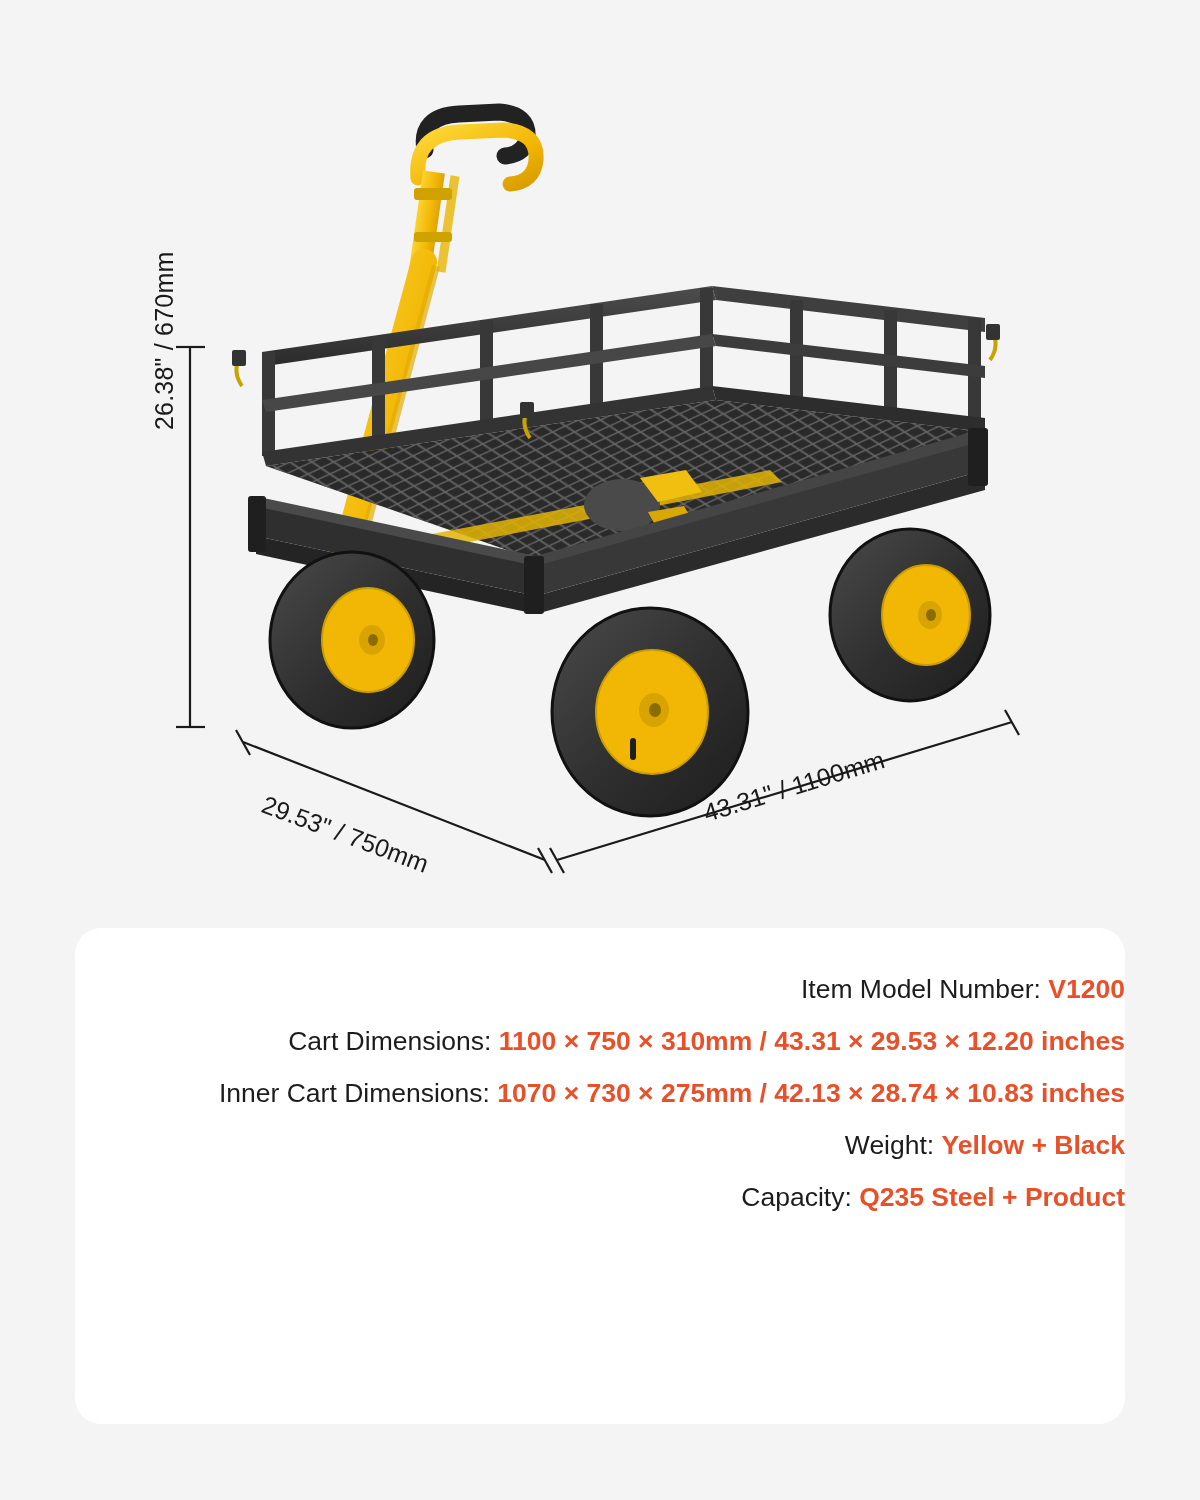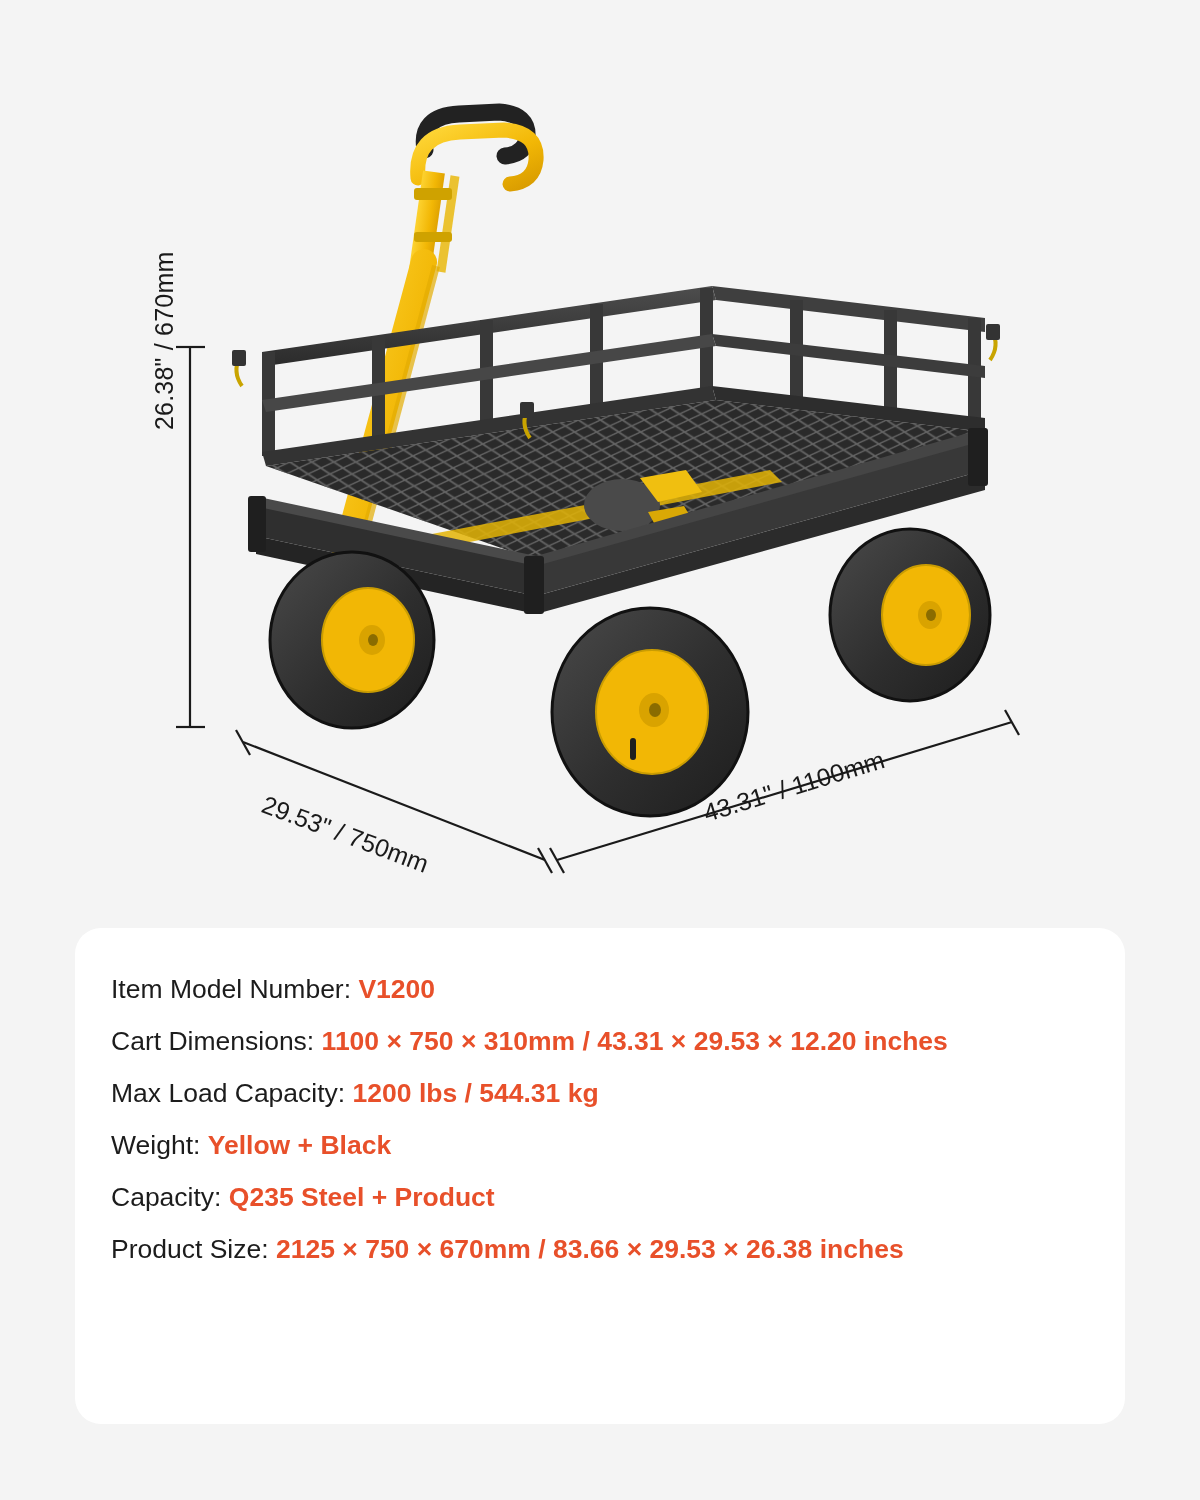--- a/index.html
+++ b/index.html
@@ -56,20 +56,21 @@
   #spec-card {
     position: absolute;
     left: 75px;
     top: 928px;
     width: 1050px;
     height: 496px;
     background: #ffffff;
     border-radius: 26px;
     box-sizing: border-box;
     padding: 48px 0 0 36px;
+    text-align: right;
   }
   .spec-row {
     font-size: 26.5px;
     line-height: 1.0;
     color: #1c1c1c;
     margin-bottom: 25.5px;
     white-space: nowrap;
   }
   .spec-label { color: #1c1c1c; }
   .spec-value { color: #e8502a; font-weight: 700; }
@@ -236,34 +237,30 @@
   <div class="spec-row">
     <span class="spec-label">Item Model Number:</span>
     <span class="spec-value">V1200</span>
   </div>
 
   <div class="spec-row">
     <span class="spec-label">Cart Dimensions:</span>
     <span class="spec-value">1100 × 750 × 310mm / 43.31 × 29.53 × 12.20 inches</span>
   </div>
 
-
-  <div class="spec-row">
-    <span class="spec-label">Max Load Capacity:</span>
-    <span class="spec-value">1200 lbs / 544.31 kg</span>
-  </div>
+  <div class="spec-row">
+    <span class="spec-label">Inner Cart Dimensions:</span>
+    <span class="spec-value">1070 × 730 × 275mm / 42.13 × 28.74 × 10.83 inches</span>
+  </div>
+
 
   <div class="spec-row">
     <span class="spec-label">Weight:</span>
     <span class="spec-value">Yellow + Black</span>
   </div>
 
   <div class="spec-row">
     <span class="spec-label">Capacity:</span>
     <span class="spec-value">Q235 Steel + Product</span>
   </div>
 
 
-  <div class="spec-row">
-    <span class="spec-label">Product Size:</span>
-    <span class="spec-value">2125 × 750 × 670mm / 83.66 × 29.53 × 26.38 inches</span>
-  </div>
 </div>
 
 </body></html>

